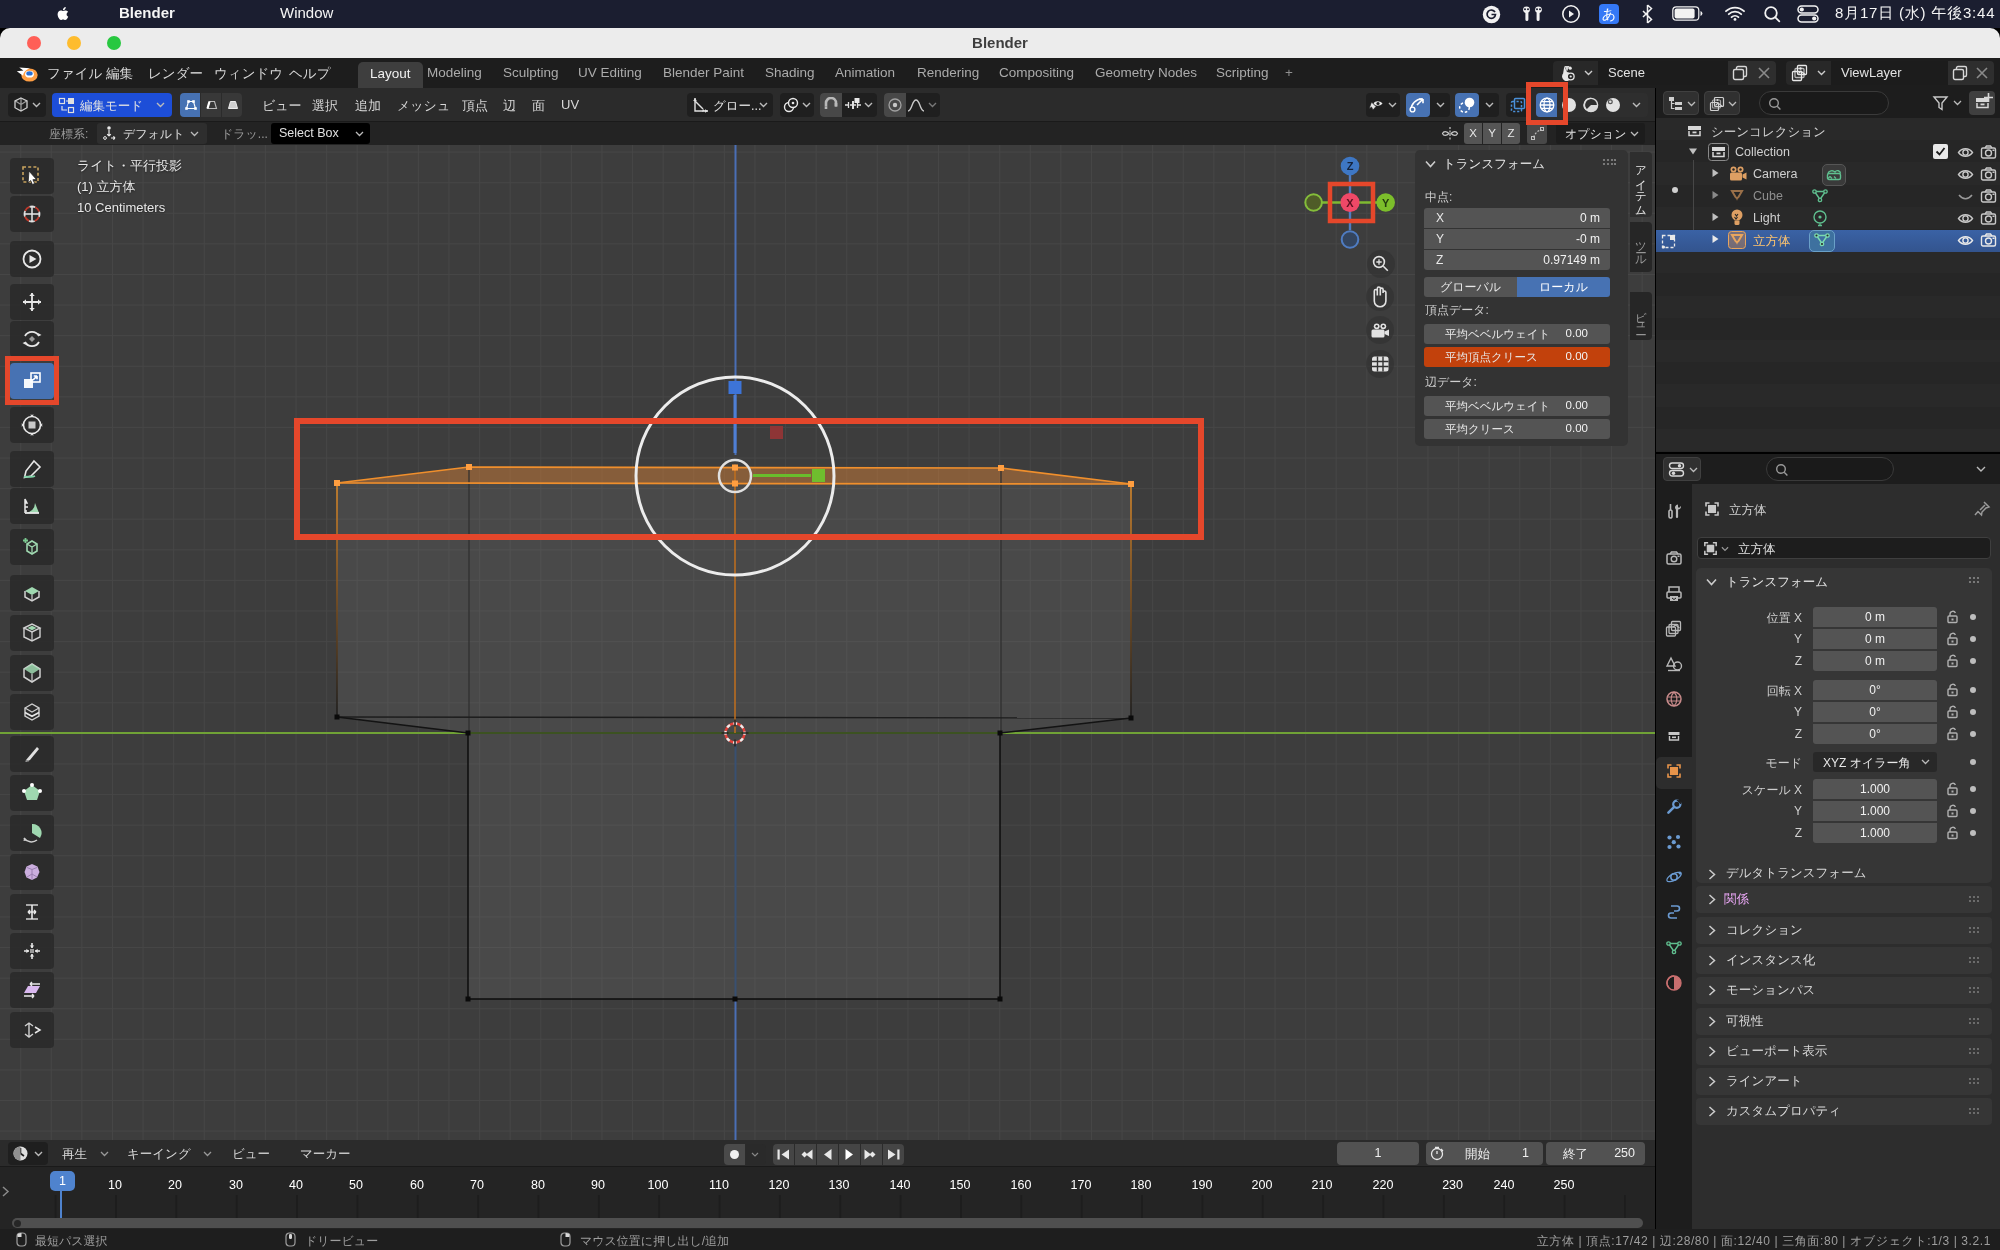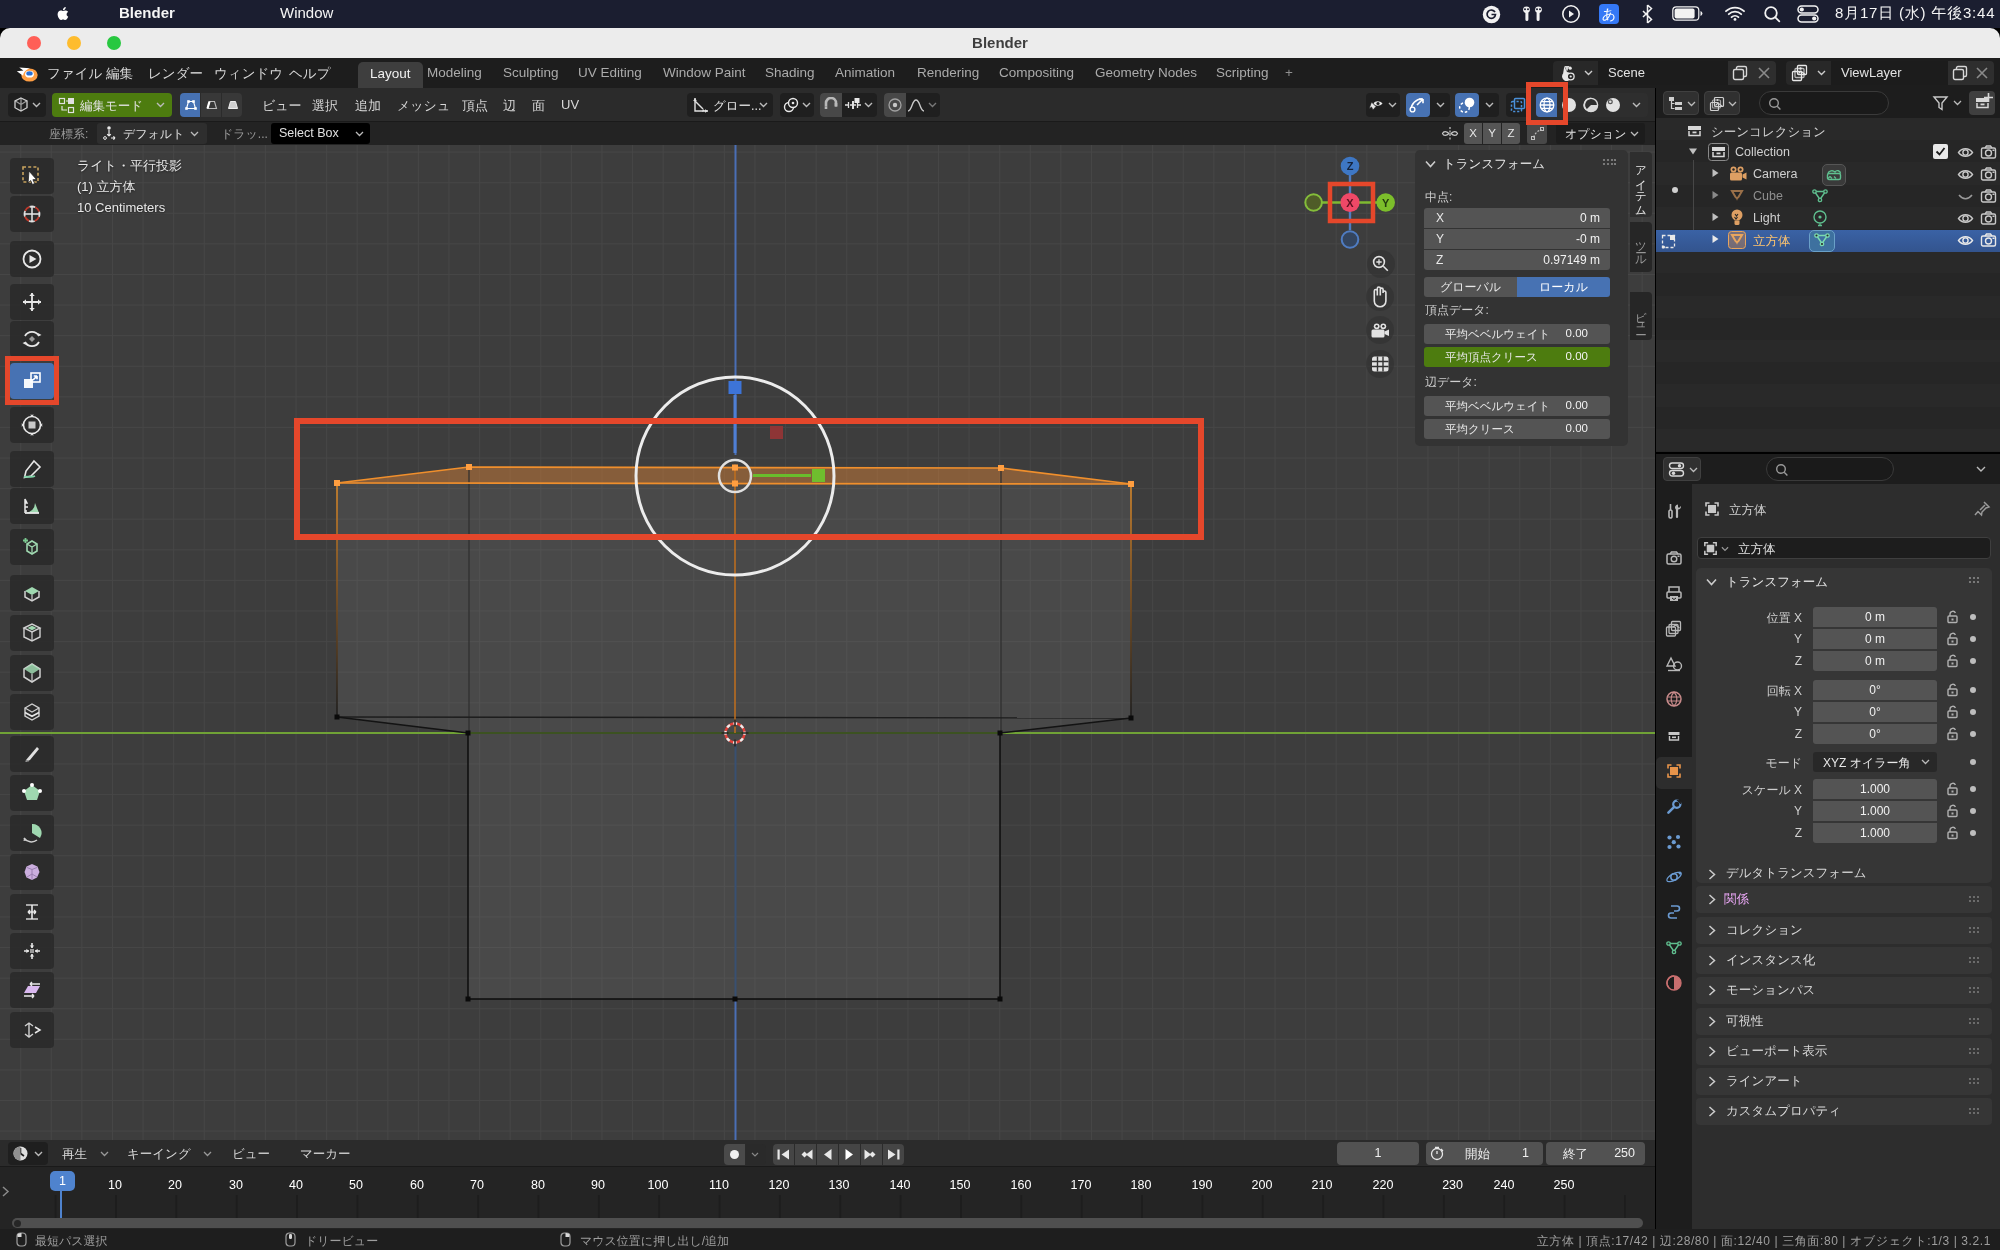--- a/index.html
+++ b/index.html
@@ -78,21 +78,21 @@
     </svg>
   <div class="menu abs" style="left:47px;top:7px">ファイル</div>
   <div class="menu abs" style="left:106px;top:7px">編集</div>
   <div class="menu abs" style="left:148px;top:7px">レンダー</div>
   <div class="menu abs" style="left:214px;top:7px">ウィンドウ</div>
   <div class="menu abs" style="left:289px;top:7px">ヘルプ</div>
   <div class="abs" style="left:358px;top:4px;height:26px;background:#3e3e3e;border-radius:5px 5px 0 0;padding:4px 12px 0;font-size:13.5px;color:#f0f0f0">Layout</div>
   <div class="abs menu" style="left:427px;top:7px;color:#ababab">Modeling</div>
   <div class="abs menu" style="left:503px;top:7px;color:#ababab">Sculpting</div>
   <div class="abs menu" style="left:578px;top:7px;color:#ababab">UV Editing</div>
-  <div class="abs menu" style="left:663px;top:7px;color:#ababab">Window Paint</div>
+  <div class="abs menu" style="left:663px;top:7px;color:#ababab">Blender Paint</div>
   <div class="abs menu" style="left:765px;top:7px;color:#ababab">Shading</div>
   <div class="abs menu" style="left:835px;top:7px;color:#ababab">Animation</div>
   <div class="abs menu" style="left:917px;top:7px;color:#ababab">Rendering</div>
   <div class="abs menu" style="left:999px;top:7px;color:#ababab">Compositing</div>
   <div class="abs menu" style="left:1095px;top:7px;color:#ababab">Geometry Nodes</div>
   <div class="abs menu" style="left:1216px;top:7px;color:#ababab">Scripting</div>
   <div class="abs menu" style="left:1285px;top:7px;color:#909090">+</div>
 </div>
 <div class="abs" style="left:1548px;top:60px;width:452px;height:26px">
   <div class="abs" style="left:5px;top:1px;width:45px;height:24px;background:#282828;border-radius:4px 0 0 4px">
@@ -151,21 +151,21 @@
     <svg class="abs" style="left:4px;top:3px" width="18" height="18" viewBox="0 0 18 18">
         <g stroke="#d0d0d0" stroke-width="1.3" fill="none">
           <path d="M9 2l6 2.8v6.9L9 15l-6-3.3V4.8z"></path>
           <path d="M9 2v6.5M3 4.8l6 3.7 6-3.7M9 15V8.5" opacity=".7"></path>
         </g>
       </svg>
     <svg class="abs" style="left:24px;top:9px" width="9" height="6" viewBox="0 0 9 6">
         <path d="M1 1l3.5 3.5L8 1" stroke="#bbb" stroke-width="1.4" fill="none"></path>
       </svg>
   </div>
-  <div class="abs" style="left:52px;top:5px;width:120px;height:24px;background:#4d7c0f;border-radius:4px">
+  <div class="abs" style="left:52px;top:5px;width:120px;height:24px;background:#1d4ed8;border-radius:4px">
     <svg class="abs" style="left:6px;top:4px" width="17" height="17" viewBox="0 0 17 17">
         <g fill="none" stroke="#e0e0e0" stroke-width="1.2">
           <rect x="1.5" y="1.5" width="5" height="5"></rect>
           <rect x="10.5" y="10.5" width="5" height="5"></rect>
         </g>
         <rect x="10" y="1" width="6" height="6" fill="#e0e0e0"></rect>
         <path d="M4 9v4h5M13 7V4H8" stroke="#e0e0e0" stroke-width="1.2" fill="none"></path>
       </svg>
     <div class="abs" style="left:28px;top:5px;font-size:12.5px;color:#e3e3e3;white-space:nowrap">編集モード</div>
     <svg class="abs" style="left:104px;top:9px" width="9" height="6" viewBox="0 0 9 6">
@@ -652,21 +652,21 @@
       <span class="abs" style="left:12px;top:3px;color:#e8e8e8">Z</span>
       <span class="abs" style="right:10px;top:3px;color:#f2f2f2">0.97149 m</span>
     </div>
   <div class="abs" style="left:9px;top:127px;width:93px;height:20px;background:#545454;border-radius:3px 0 0 3px;font-size:12px;text-align:center;line-height:20px;color:#e8e8e8">グローバル</div>
   <div class="abs" style="left:102px;top:127px;width:93px;height:20px;background:#4772b3;border-radius:0 3px 3px 0;font-size:12px;text-align:center;line-height:20px;color:#fff">ローカル</div>
   <div class="abs" style="left:10px;top:152px;font-size:12px;color:#cfcfcf">頂点データ:</div>
   <div class="abs" style="left:9px;top:174px;width:186px;height:20px;background:#545454;border-radius:3px;font-size:11.5px">
       <span class="abs" style="left:21px;top:3px;color:#e8e8e8;white-space:nowrap">平均ベベルウェイト</span>
       <span class="abs" style="right:22px;top:3px;color:#f2f2f2">0.00</span>
     </div>
-  <div class="abs" style="left:9px;top:197px;width:186px;height:20px;background:#4d7c0f;border-radius:3px;font-size:11.5px">
+  <div class="abs" style="left:9px;top:197px;width:186px;height:20px;background:#c2410c;border-radius:3px;font-size:11.5px">
       <span class="abs" style="left:21px;top:3px;color:#e8e8e8;white-space:nowrap">平均頂点クリース</span>
       <span class="abs" style="right:22px;top:3px;color:#f2f2f2">0.00</span>
     </div>
   <div class="abs" style="left:10px;top:224px;font-size:12px;color:#cfcfcf">辺データ:</div>
   <div class="abs" style="left:9px;top:246px;width:186px;height:20px;background:#545454;border-radius:3px;font-size:11.5px">
       <span class="abs" style="left:21px;top:3px;color:#e8e8e8;white-space:nowrap">平均ベベルウェイト</span>
       <span class="abs" style="right:22px;top:3px;color:#f2f2f2">0.00</span>
     </div>
   <div class="abs" style="left:9px;top:269px;width:186px;height:20px;background:#545454;border-radius:3px;font-size:11.5px">
       <span class="abs" style="left:21px;top:3px;color:#e8e8e8;white-space:nowrap">平均クリース</span>

